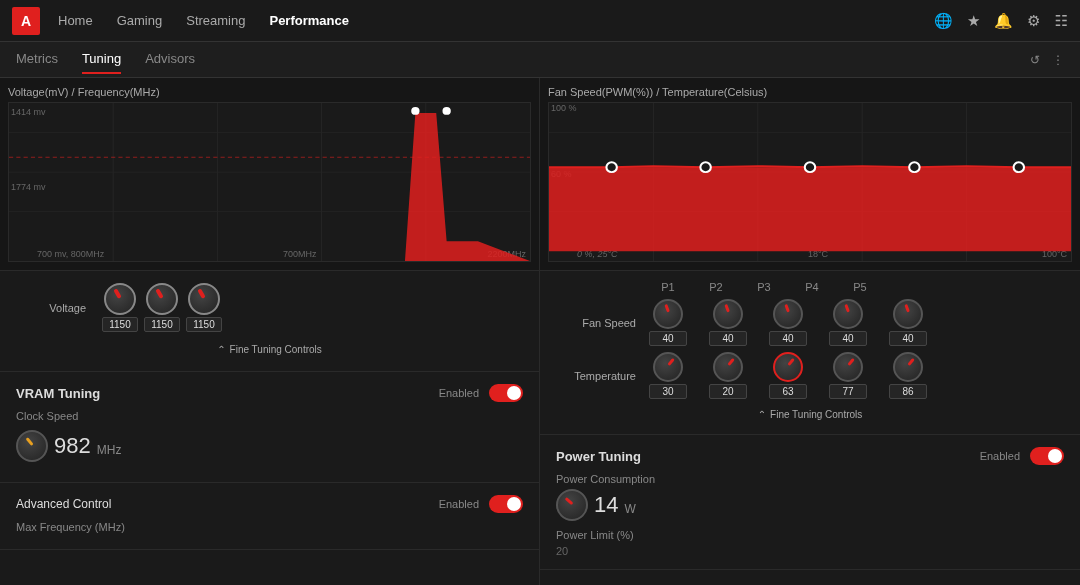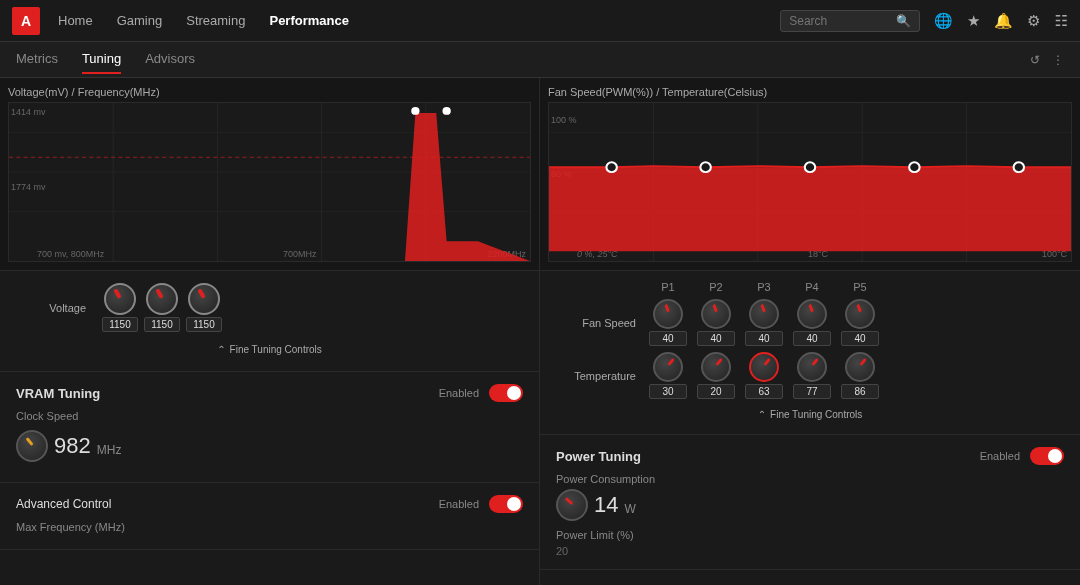--- a/index.html
+++ b/index.html
@@ -318,21 +318,21 @@
     .fan-row {
       display: flex; align-items: center;
       margin-bottom: 6px;
     }
     .fan-row-label {
       width: 80px; text-align: right;
       color: #aaa; font-size: 11px;
       margin-right: 10px;
     }
     .fan-knob-group {
-      display: flex; gap: 4px;
+      display: flex; gap: 16px;
     }
     .fan-knob-wrap {
       width: 44px;
       display: flex; flex-direction: column; align-items: center; gap: 2px;
     }
     .fan-knob {
       width: 30px; height: 30px;
       border-radius: 50%;
       background: radial-gradient(circle at 40% 35%, #444, #222);
       border: 2px solid #555;
@@ -373,24 +373,20 @@
 <div class="top-nav">
   <div class="amd-logo">A</div>
   <div class="nav-items">
     <span class="nav-item">Home</span>
     <span class="nav-item">Gaming</span>
     <span class="nav-item">Streaming</span>
     <span class="nav-item active">Performance</span>
   </div>
   <div class="nav-spacer"></div>
   <div class="nav-right">
-    <div class="search-box">
-      <input type="text" placeholder="Search" style="">
-      <span style="color:#888;font-size:12px;">🔍</span>
-    </div>
     <span class="icon-btn">🌐</span>
     <span class="icon-btn">★</span>
     <span class="icon-btn">🔔</span>
     <span class="icon-btn">⚙</span>
     <span class="icon-btn">☷</span>
   </div>
 </div>
 
 <div class="sub-nav">
   <div class="sub-nav-items">
@@ -490,21 +486,21 @@
       </div>
     </div>
 
   </div>
 
   <div class="right-panel">
 
     <div class="chart-section">
       <div class="chart-title">Fan Speed(PWM(%)) / Temperature(Celsius)</div>
       <div class="chart-area">
-        <span class="chart-label-left" style="top:12px;">100 %</span>
+        <span class="chart-label-left" style="top:0;">100 %</span>
         <span class="chart-label-left" style="top:42%;">60 %</span>
         <span class="chart-label-bottom" style="left:4px;font-style:italic;">0 %, 25°C</span>
         <span class="chart-label-bottom" style="left:45%;">18°C</span>
         <span class="chart-label-bottom" style="right:4px;">100°C</span>
         <svg viewBox="0 0 500 160" preserveAspectRatio="none" style="position:absolute;inset:0;width:100%;height:100%;">
 
           <line x1="0" y1="30" x2="500" y2="30" stroke="#252525" stroke-width="1"></line>
           <line x1="0" y1="70" x2="500" y2="70" stroke="#252525" stroke-width="1"></line>
           <line x1="0" y1="110" x2="500" y2="110" stroke="#252525" stroke-width="1"></line>
           <line x1="100" y1="0" x2="100" y2="160" stroke="#252525" stroke-width="1"></line>

